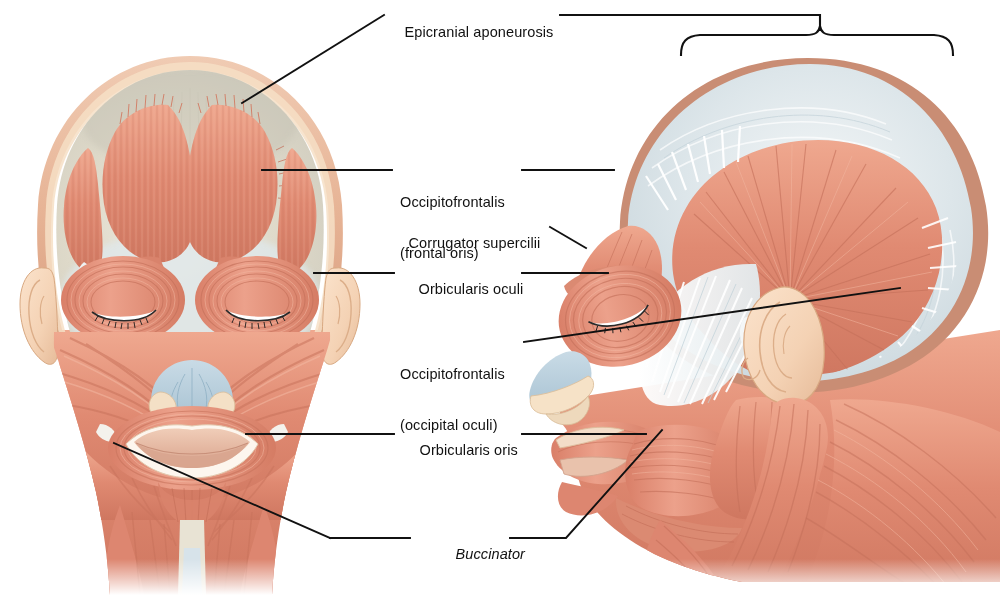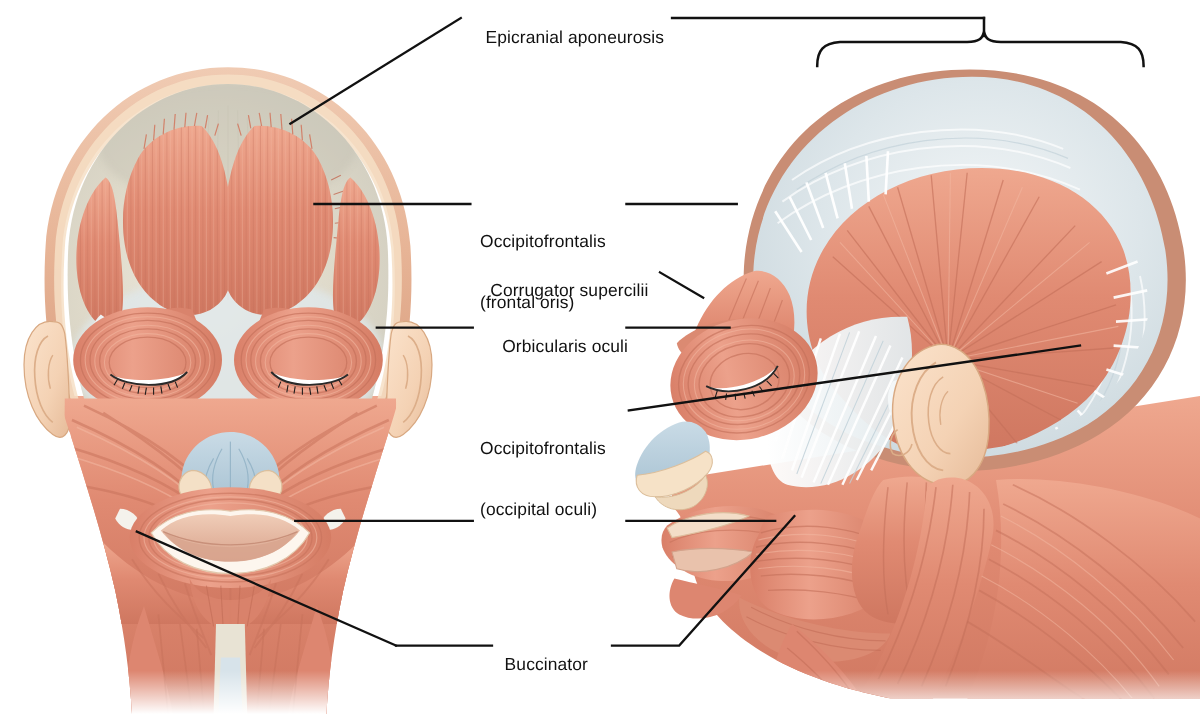--- a/index.html
+++ b/index.html
@@ -731,18 +731,21 @@
 
   <div class="lbl" style="left:402px; top:264px;">
     <span>Orbicularis oculi</span>
   </div>
 
   <div class="lbl" style="left:400px; top:332px;">
     <div>Occipitofrontalis</div>
     <div>(occipital oculi)</div>
   </div>
 
-
-  <div class="lbl" style="left:404px; top:529px;">
+  <div class="lbl" style="left:403px; top:425px;">
+    <span>Orbicularis oris</span>
+  </div>
+
+  <div class="lbl" style="left:439px; top:529px;font-style:italic;">
     <span>Buccinator</span>
   </div>
 
 </div>
 
 </body></html>

